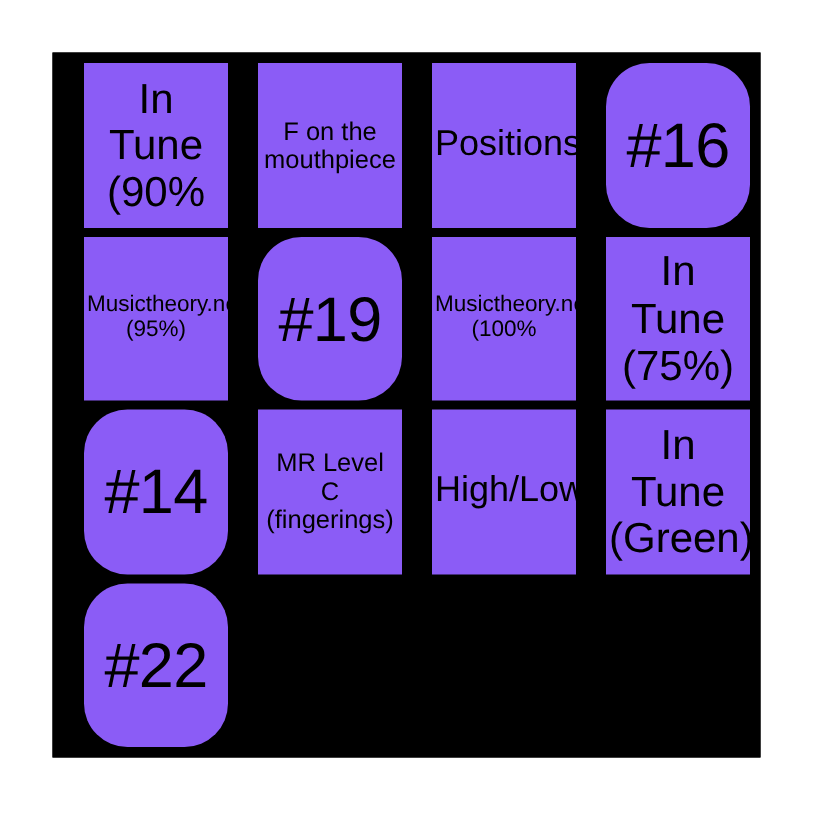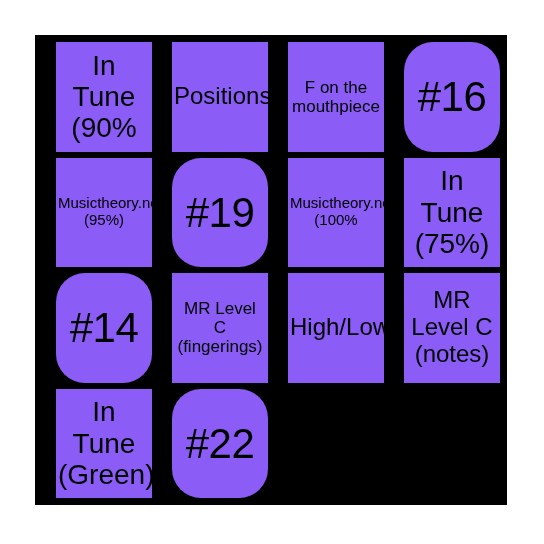--- a/index.html
+++ b/index.html
@@ -55,35 +55,32 @@
     display: block;
     width: 100%;
   }
 </style>
 </head>
 <body>
 
 <div id="bingo-card">
     <div class="bingo-cell sz-lg"><span>In Tune
 (90%</span></div>
-    <div class="bingo-cell sz-md"><span>Positions</span></div>
     <div class="bingo-cell sz-sm"><span>F on the
 mouthpiece</span></div>
+    <div class="bingo-cell sz-md"><span>Positions</span></div>
     <div class="bingo-cell sz-xl"><span>#16</span></div>
     <div class="bingo-cell sz-xs"><span>Musictheory.net
 (95%)</span></div>
     <div class="bingo-cell sz-xl"><span>#19</span></div>
     <div class="bingo-cell sz-xs"><span>Musictheory.net
 (100%</span></div>
     <div class="bingo-cell sz-lg"><span>In Tune
 (75%)</span></div>
     <div class="bingo-cell sz-xl"><span>#14</span></div>
     <div class="bingo-cell sz-sm"><span>MR Level
 C
 (fingerings)</span></div>
     <div class="bingo-cell sz-md"><span>High/Low</span></div>
-    <div class="bingo-cell sz-md"><span>MR
-Level C
-(notes)</span></div>
     <div class="bingo-cell sz-lg"><span>In Tune
 (Green)</span></div>
     <div class="bingo-cell sz-xl"><span>#22</span></div>
   </div>
 
 </body></html>

